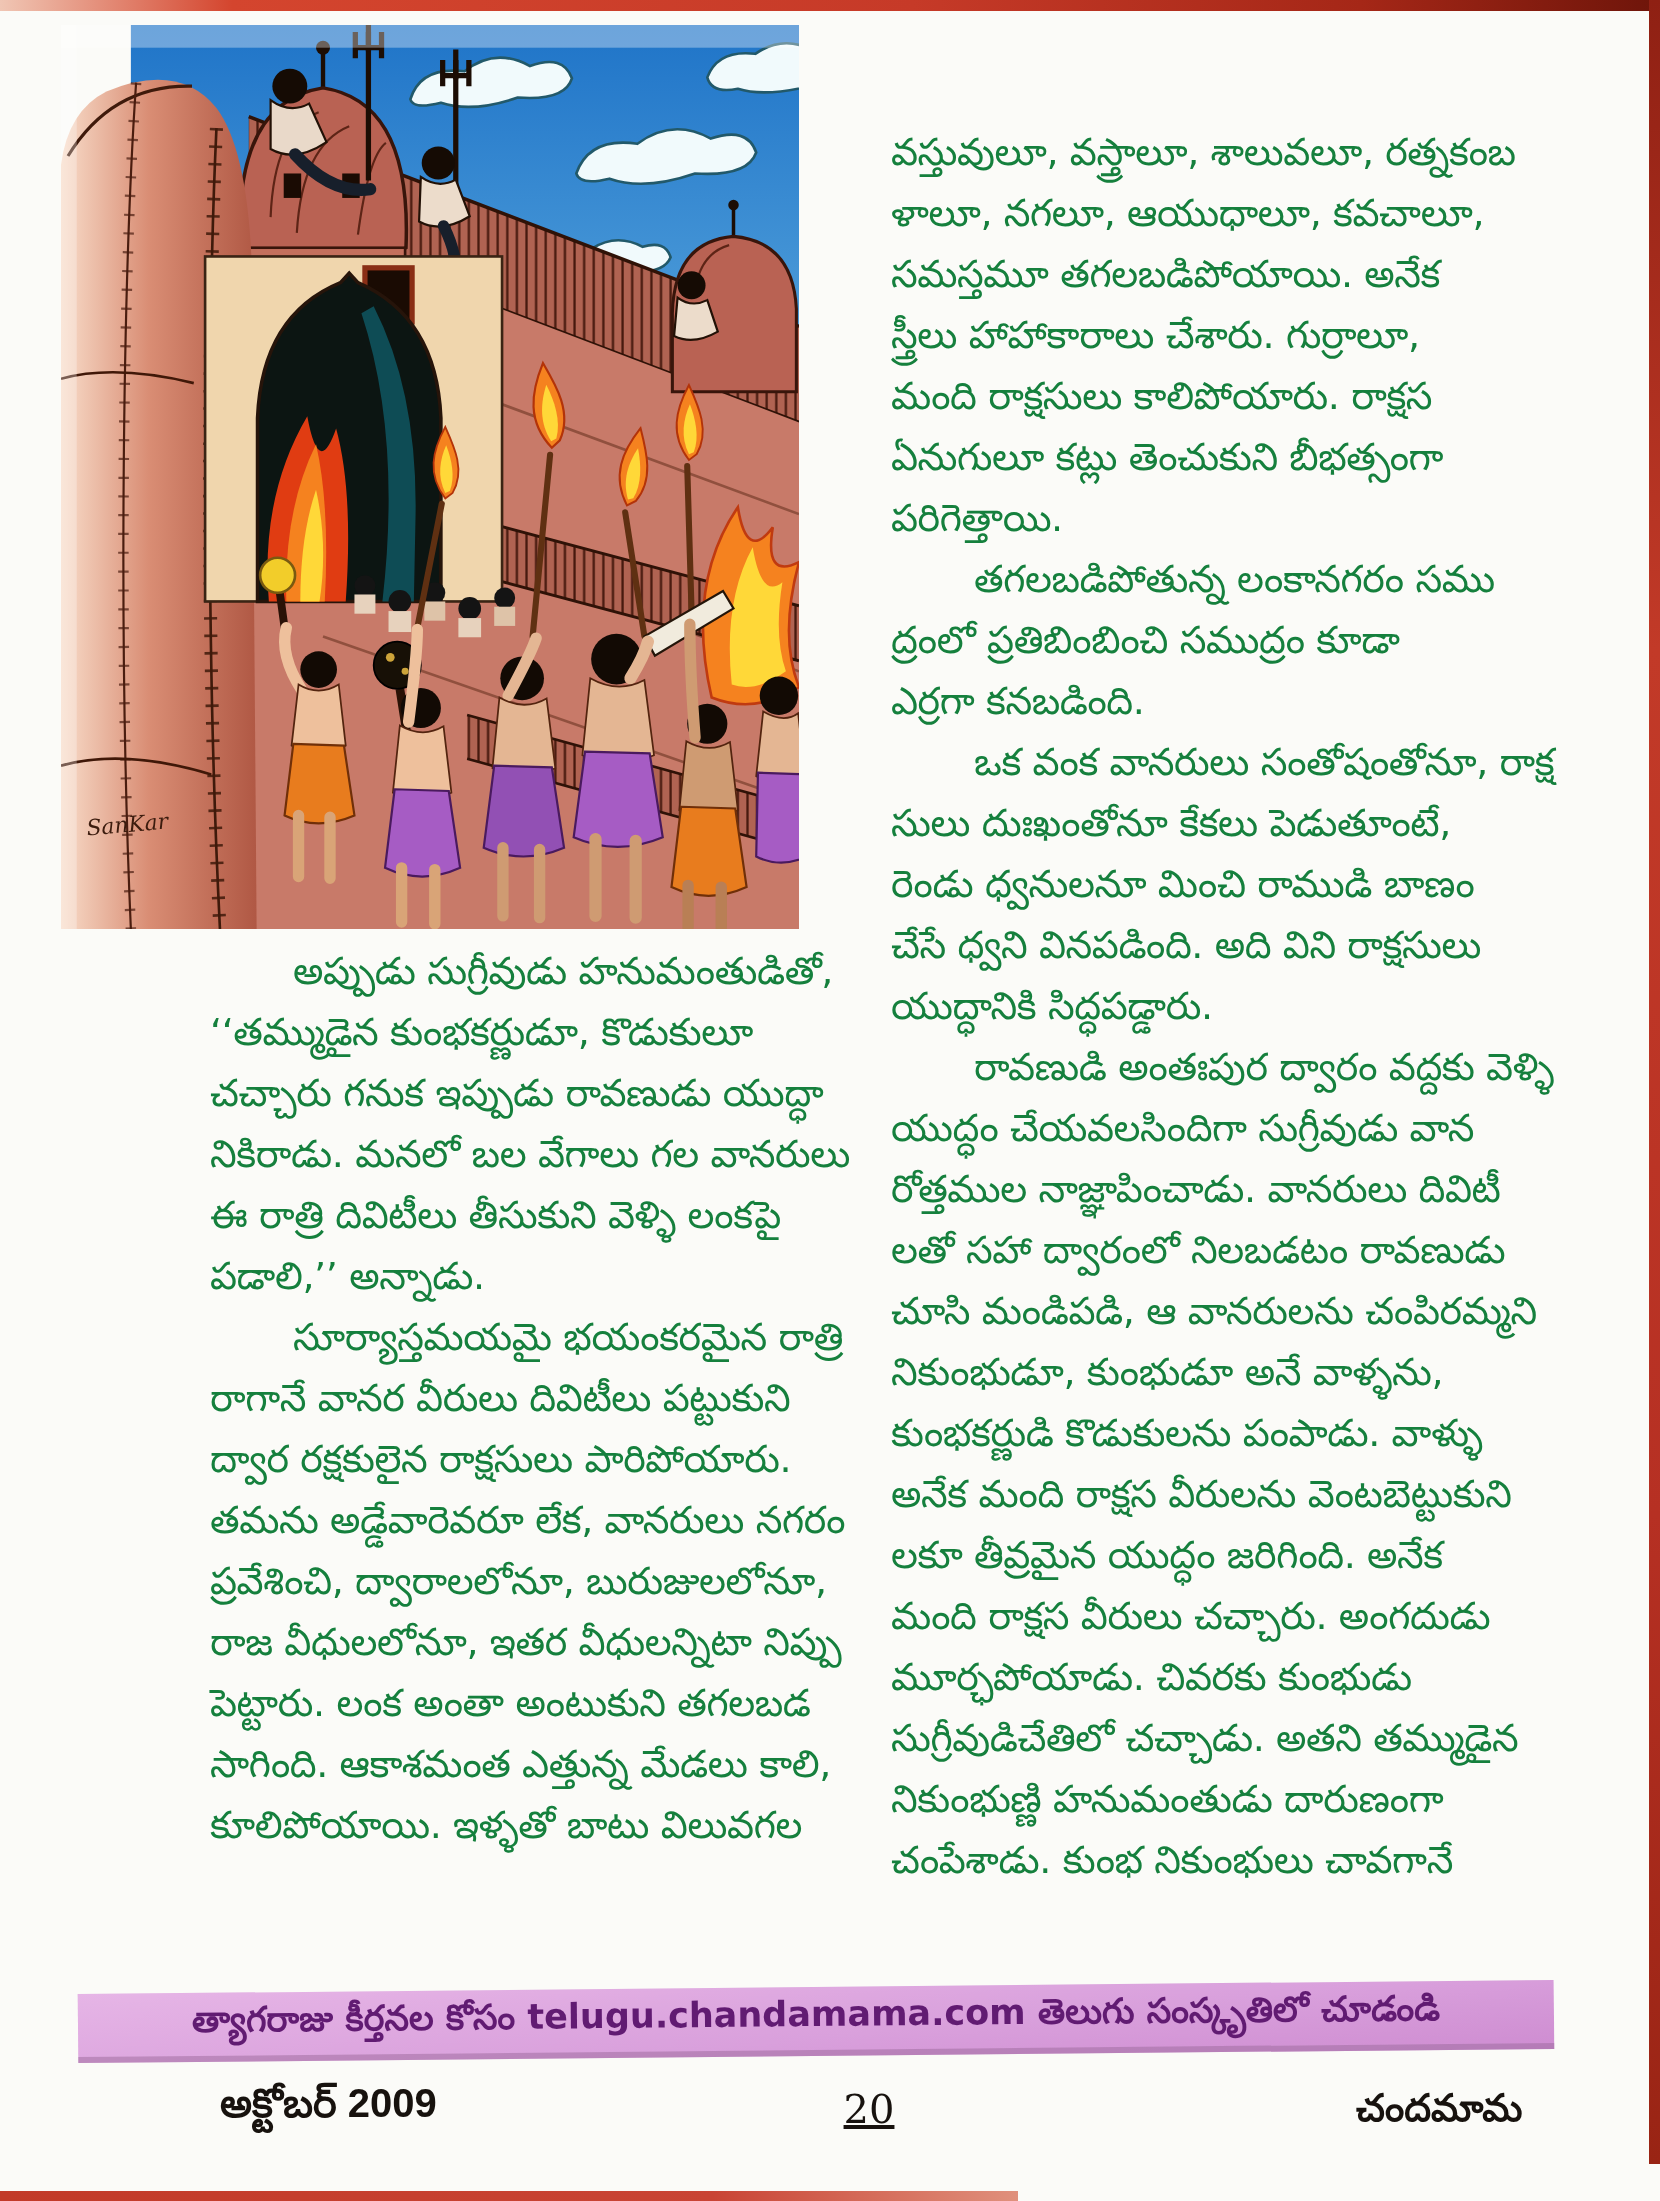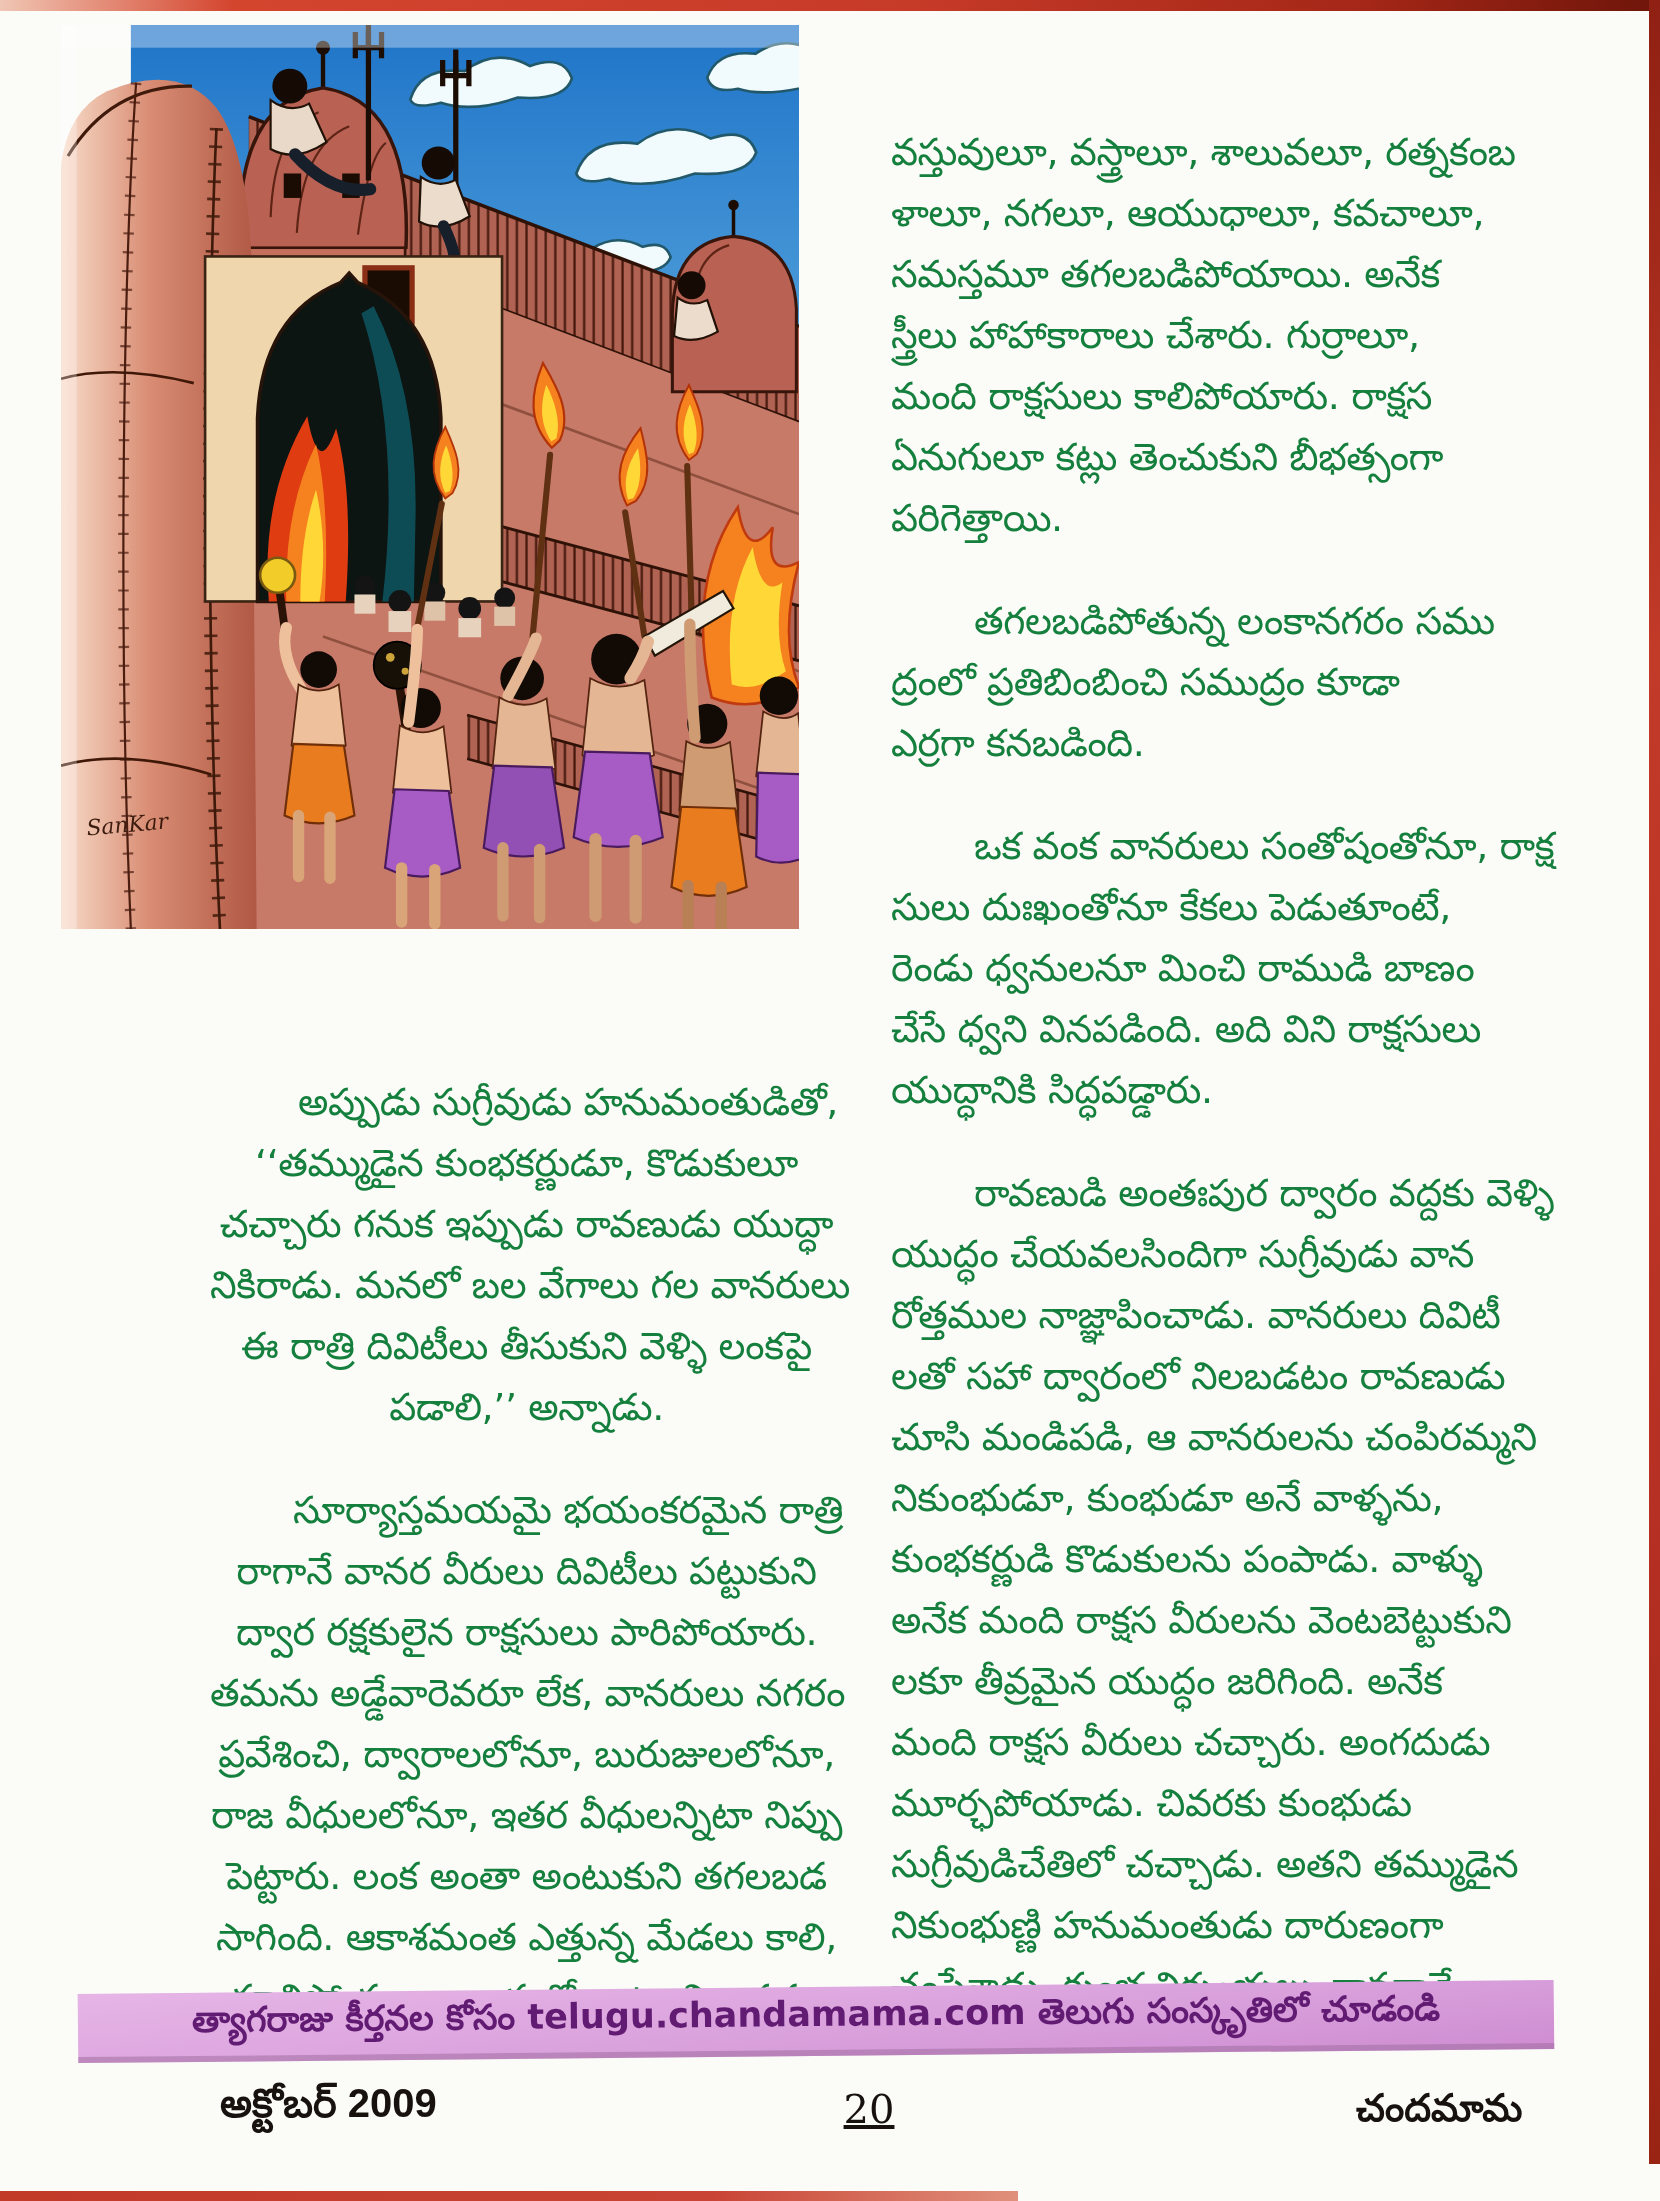--- a/index.html
+++ b/index.html
@@ -13,25 +13,25 @@
     background:linear-gradient(90deg,#f0c6b4 0%,#d4452e 14%,#c63a28 55%,#a52717 82%,#6e150a 100%);}
   .edge-right{position:absolute;right:0;top:0;width:11.4px;height:2164px;
     background:linear-gradient(#8f2013,#c23a28 30%,#b63023 70%,#992414);}
   .edge-bottom{position:absolute;left:0;top:2191px;width:1018px;height:10.5px;
     background:linear-gradient(90deg,#c23a28 0%,#c94434 70%,#e0907c 100%);}
   
   .illustration{position:absolute;left:61px;top:24.5px;width:738px;height:904px;}
   .illustration svg{display:block;width:100%;height:100%;}
   
   .col{position:absolute;}
-  .col-left{left:210px;top:1030px;width:633px;text-align:center;}
+  .col-left{left:210px;top:941px;width:633px;}
   .col-right{left:891px;top:122px;width:642px;}
   .text-line{height:61px;line-height:61px;font-size:38px;white-space:nowrap;
     letter-spacing:-0.4px;color:#15803d;}
-  .text-line.indent{padding-left:83px;margin-top:42px;}
+  .text-line.indent{padding-left:83px;}
   
   .banner{position:absolute;left:78px;top:1987px;width:1476px;height:63px;
     display:flex;align-items:center;justify-content:center;
     transform:rotate(-0.55deg);
     border-bottom:6.1px solid rgba(140,85,140,0.45);}
   .banner span{font-size:35px;font-weight:bold;letter-spacing:0;}
   
   .footer-issue{position:absolute;left:220px;top:2081px;font-size:40px;font-weight:bold;
     font-family:Liberation Sans, sans-serif;}
   .footer-page{position:absolute;left:812px;top:2086px;width:114px;text-align:center;

